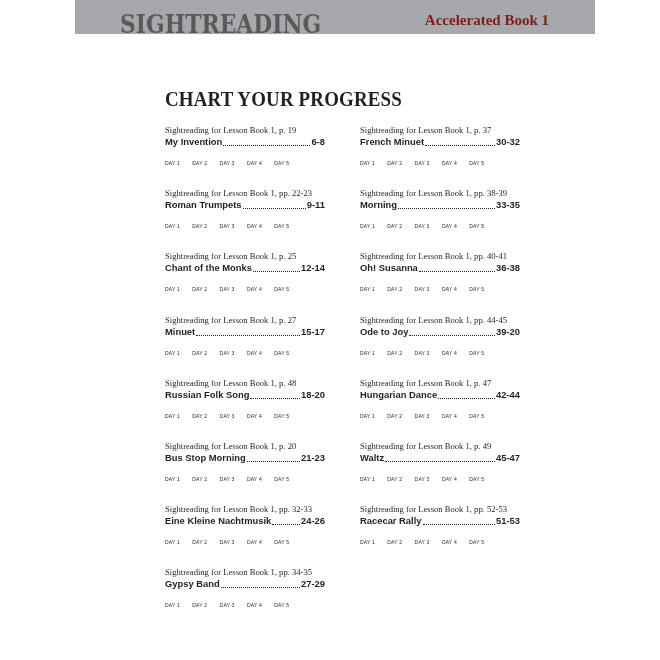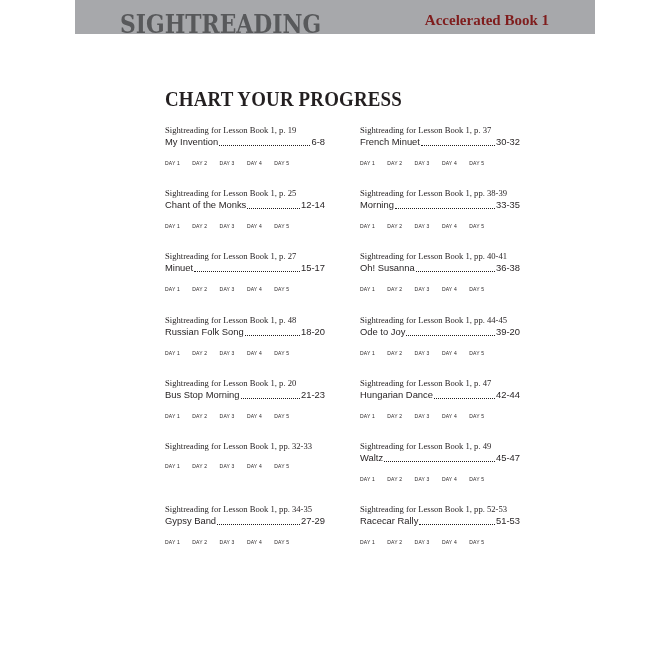--- a/index.html
+++ b/index.html
@@ -31,21 +31,21 @@
   .col { position: absolute; top: 125px; width: 160px; }
   .col.left { left: 165px; }
   .col.right { left: 360px; }
   .entry { height: 63.2px; position: relative; }
   .entry-source {
     font-family: "Liberation Serif", serif; font-size: 8.6px;
     color: #231f20; line-height: 10px; white-space: nowrap;
   }
   .entry-line {
     display: flex; align-items: baseline; margin-top: 1px;
-    font-family: "Liberation Sans", sans-serif; font-weight: normal;
+    font-family: "Liberation Sans", sans-serif; font-weight: bold;
     font-size: 9.4px; color: #231f20; line-height: 12px; white-space: nowrap;
   }
   .entry-name { flex: 0 0 auto; }
   .entry-dots {
     flex: 1 1 auto; overflow: hidden; margin: 0 1px;
     border-bottom: 1.6px dotted #231f20; height: 8px; align-self: flex-end; margin-bottom: 2px;
   }
   .entry-pages { flex: 0 0 auto; }
   .days {
     display: flex; margin-top: 12px;
@@ -74,20 +74,35 @@
     </div>
     <div class="days">
       <span class="day">DAY 1</span>
       <span class="day">DAY 2</span>
       <span class="day">DAY 3</span>
       <span class="day">DAY 4</span>
       <span class="day">DAY 5</span>
     </div>
   </div>
     <div class="entry">
+    <div class="entry-source">Sightreading for Lesson Book 1, pp. 22-23</div>
+    <div class="entry-line">
+      <span class="entry-name">Roman Trumpets</span>
+      <span class="entry-dots"></span>
+      <span class="entry-pages">9-11</span>
+    </div>
+    <div class="days">
+      <span class="day">DAY 1</span>
+      <span class="day">DAY 2</span>
+      <span class="day">DAY 3</span>
+      <span class="day">DAY 4</span>
+      <span class="day">DAY 5</span>
+    </div>
+  </div>
+    <div class="entry">
     <div class="entry-source">Sightreading for Lesson Book 1, p. 25</div>
     <div class="entry-line">
       <span class="entry-name">Chant of the Monks</span>
       <span class="entry-dots"></span>
       <span class="entry-pages">12-14</span>
     </div>
     <div class="days">
       <span class="day">DAY 1</span>
       <span class="day">DAY 2</span>
       <span class="day">DAY 3</span>
@@ -135,20 +150,25 @@
     <div class="days">
       <span class="day">DAY 1</span>
       <span class="day">DAY 2</span>
       <span class="day">DAY 3</span>
       <span class="day">DAY 4</span>
       <span class="day">DAY 5</span>
     </div>
   </div>
     <div class="entry">
     <div class="entry-source">Sightreading for Lesson Book 1, pp. 32-33</div>
+    <div class="entry-line">
+      <span class="entry-name">Eine Kleine Nachtmusik</span>
+      <span class="entry-dots"></span>
+      <span class="entry-pages">24-26</span>
+    </div>
     <div class="days">
       <span class="day">DAY 1</span>
       <span class="day">DAY 2</span>
       <span class="day">DAY 3</span>
       <span class="day">DAY 4</span>
       <span class="day">DAY 5</span>
     </div>
   </div>
     <div class="entry">
     <div class="entry-source">Sightreading for Lesson Book 1, pp. 34-35</div>

